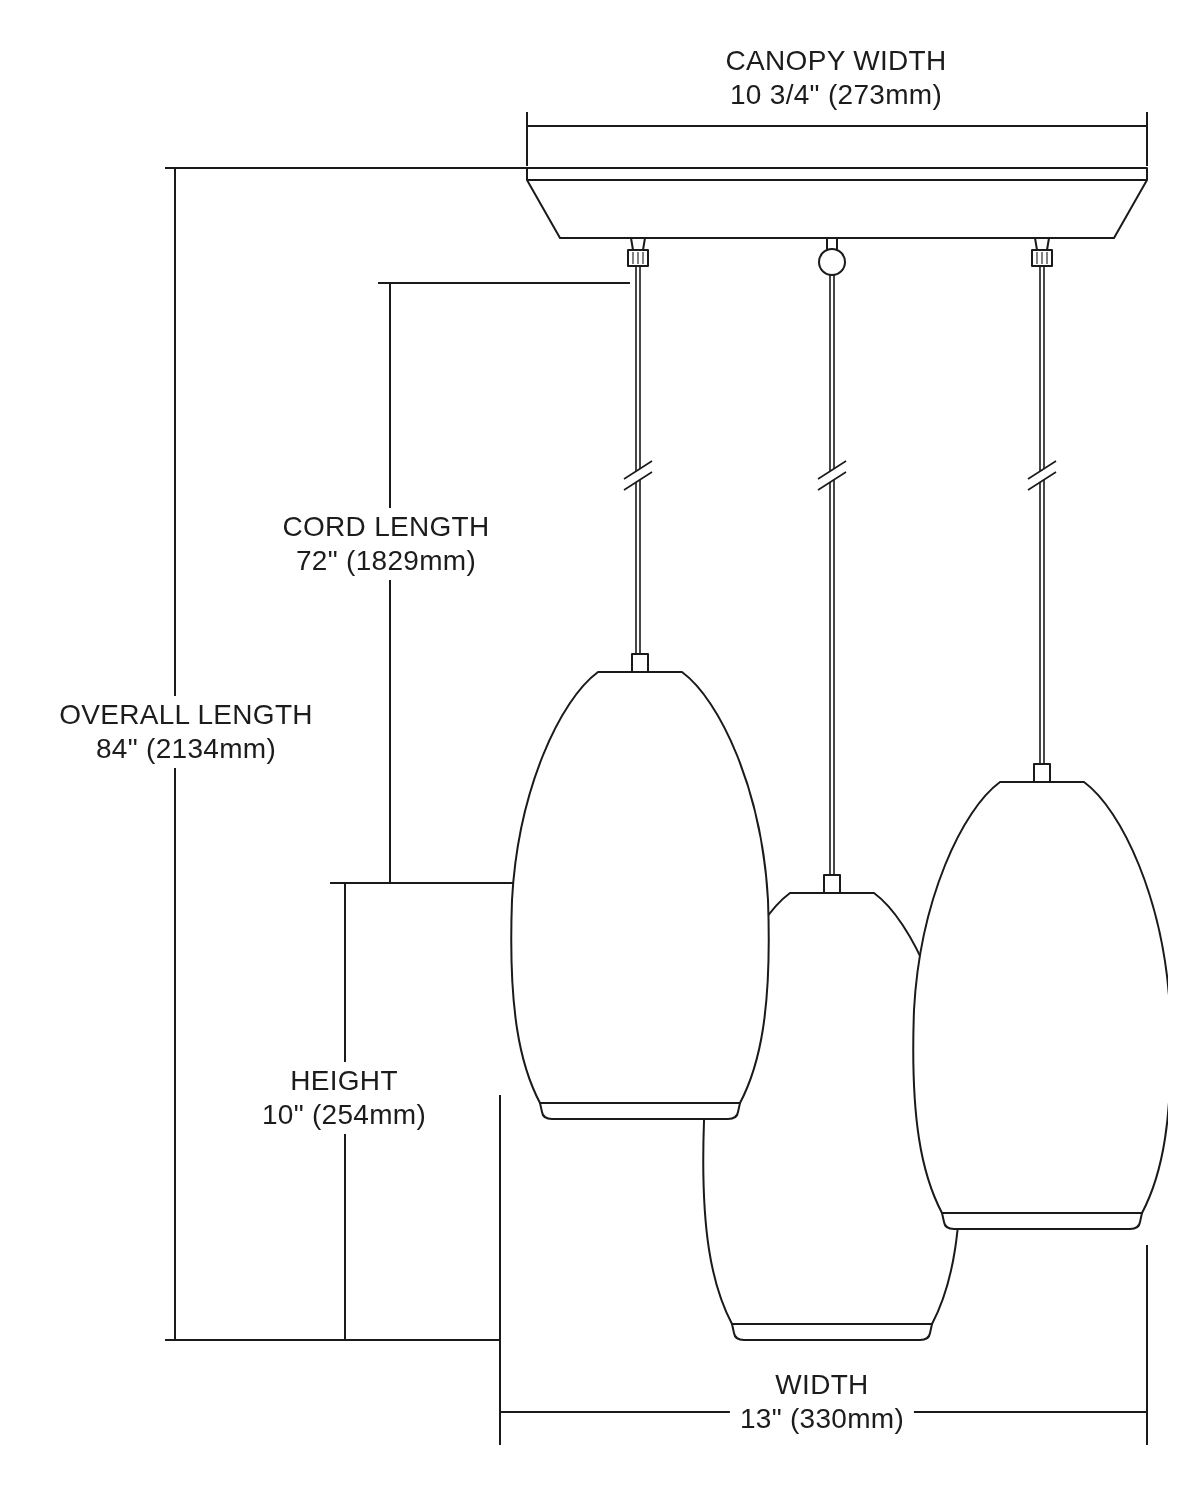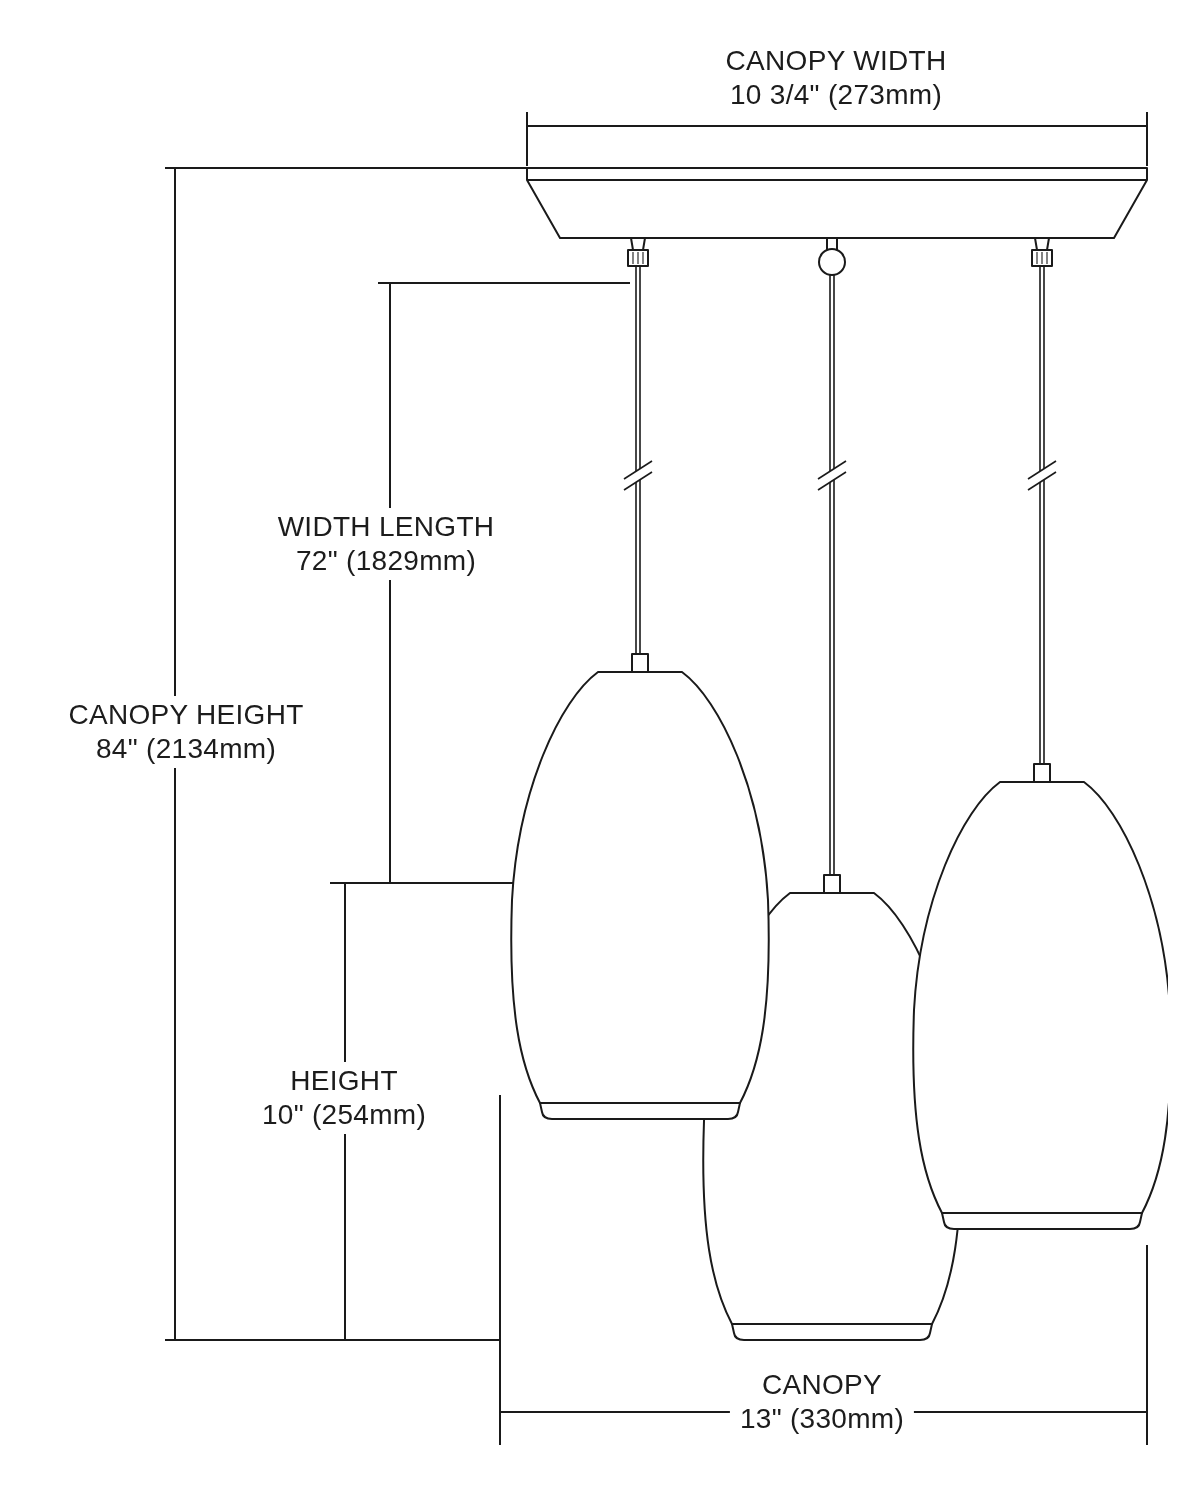--- a/index.html
+++ b/index.html
@@ -140,32 +140,32 @@
       <path class="shape" d="M540,1103 L740,1103 L738,1112 Q737,1119 728,1119 L552,1119 Q543,1119 542,1112 Z"></path>
     </g>
   </svg>
 
   <div class="dim-label" style="left:836px; top:44px;">
     <span>CANOPY WIDTH</span>
     <span>10 3/4" (273mm)</span>
   </div>
 
   <div class="dim-label masked" style="left:386px; top:508px;">
-    <span>WIDTH LENGTH</span>
+    <span>CORD LENGTH</span>
     <span>72" (1829mm)</span>
   </div>
 
   <div class="dim-label masked" style="left:186px; top:696px;">
-    <span>CANOPY HEIGHT</span>
+    <span>OVERALL LENGTH</span>
     <span>84" (2134mm)</span>
   </div>
 
   <div class="dim-label masked" style="left:344px; top:1062px;justify-content:flex-end;">
     <span>HEIGHT</span>
     <span>10" (254mm)</span>
   </div>
 
   <div class="dim-label masked" style="left:822px; top:1366px;">
-    <span>CANOPY</span>
+    <span>WIDTH</span>
     <span>13" (330mm)</span>
   </div>
 
 </div>
 
 </body></html>

